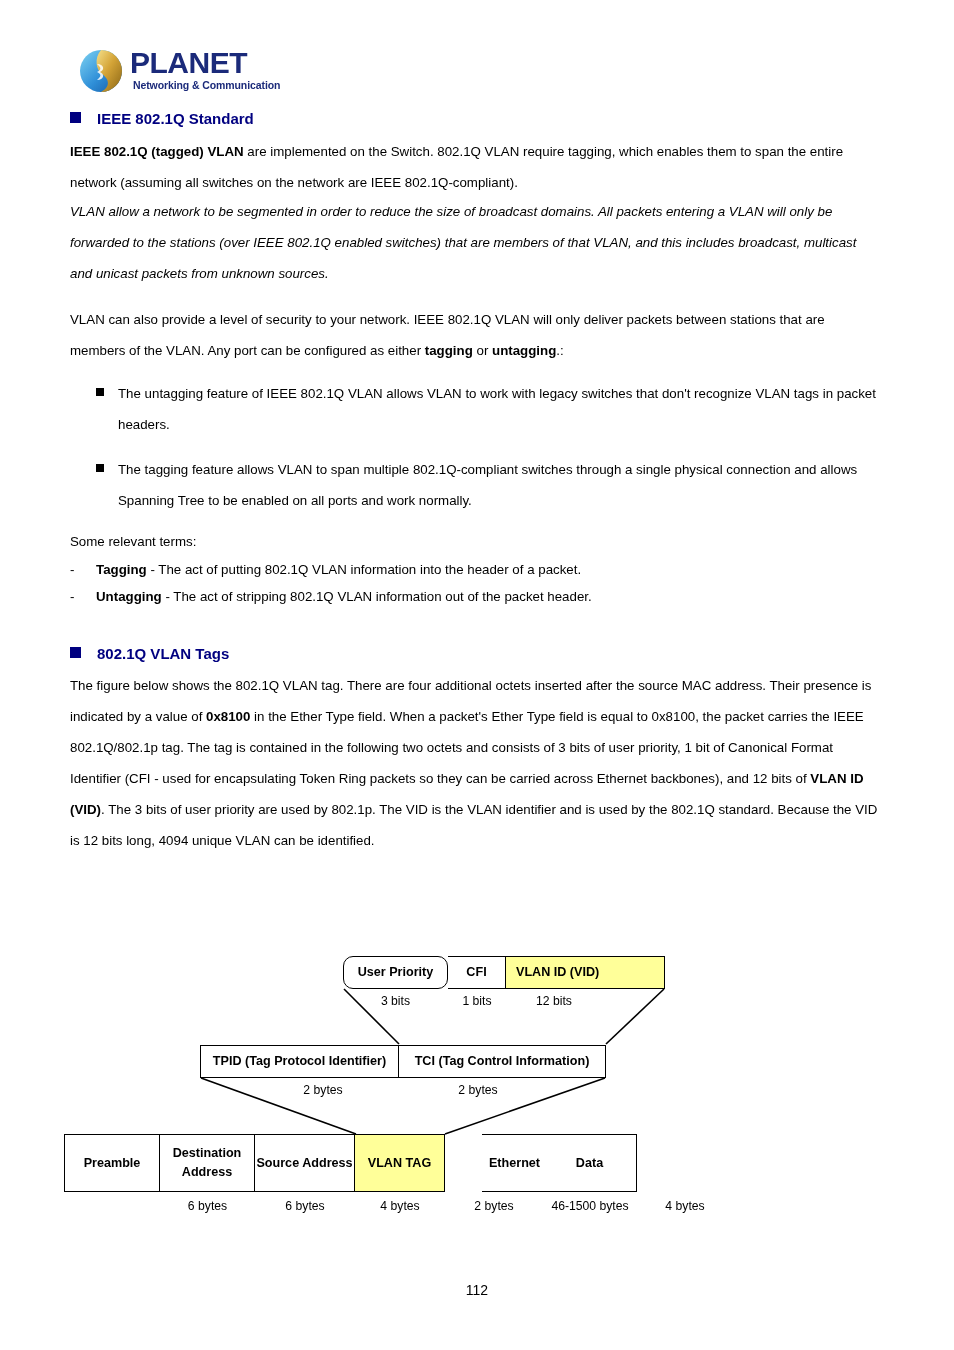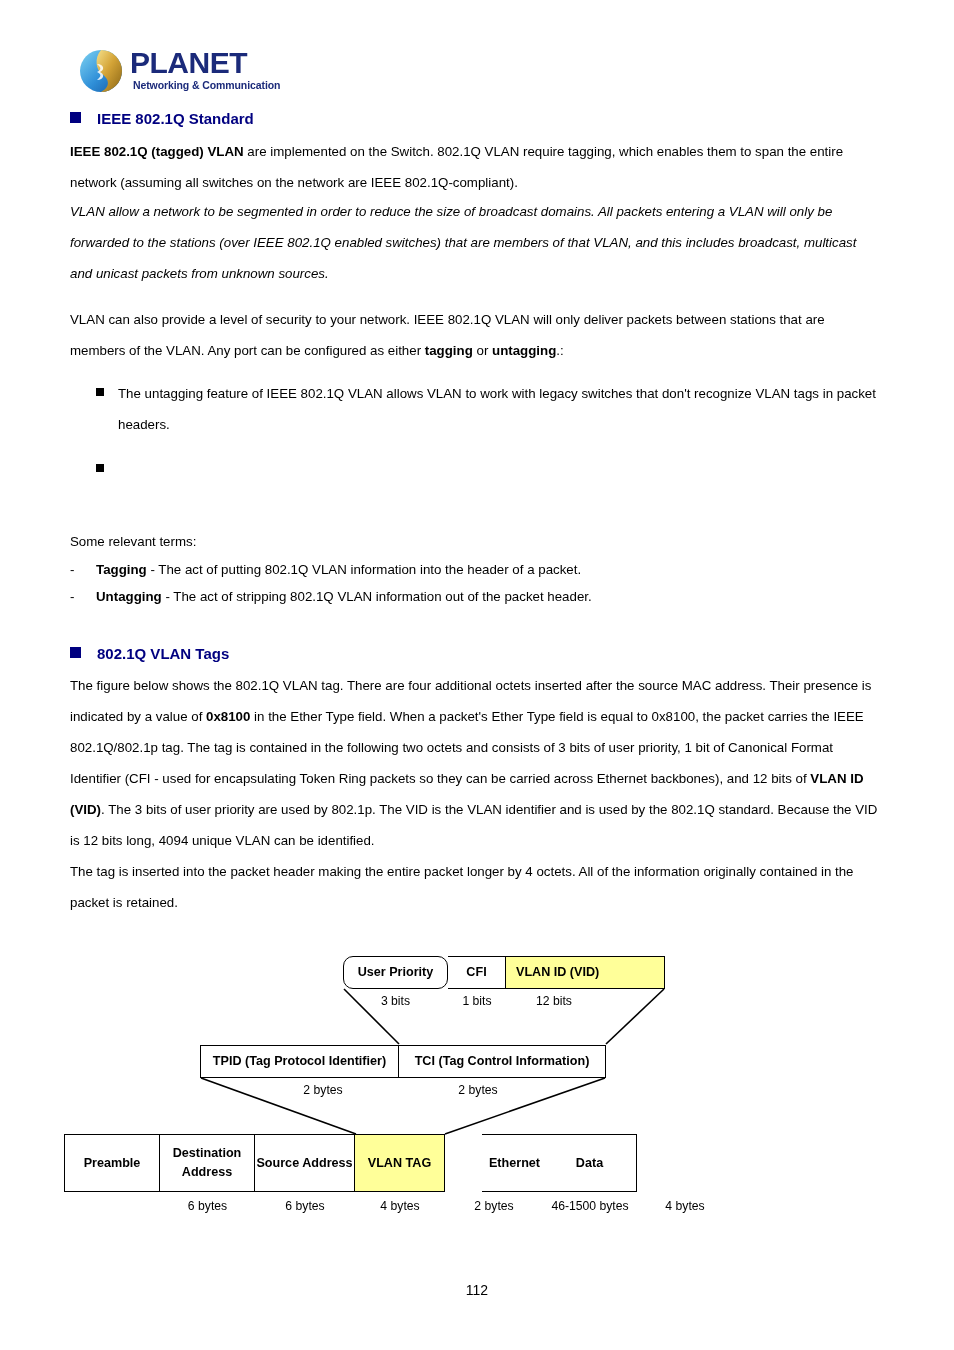--- a/index.html
+++ b/index.html
@@ -194,20 +194,21 @@
   <div class="para" style="left:70px; top:304px; width:812px;">
     <span>VLAN can also provide a level of security to your network. IEEE 802.1Q VLAN will only deliver packets between stations that are members of the VLAN. Any port can be configured as either </span><b>tagging</b><span> or </span><b>untagging</b><span>.:</span>
   </div>
 
   <div class="bullet-item" style="left:118px; top:378px; width:764px;">
     <span class="bsq"></span>
     <span>The untagging feature of IEEE 802.1Q VLAN allows VLAN to work with legacy switches that don't recognize VLAN tags in packet headers.</span>
   </div>
   <div class="bullet-item" style="left:118px; top:454px; width:764px;">
     <span class="bsq"></span>
+    <span>The tagging feature allows VLAN to span multiple 802.1Q-compliant switches through a single physical connection and allows Spanning Tree to be enabled on all ports and work normally.</span>
   </div>
 
   <div class="para" style="left:70px; top:526px; width:812px;">Some relevant terms:</div>
 
   <div class="dash-item" style="left:96px; top:557px;">
     <span class="dash">-</span>
     <b>Tagging</b><span> - The act of putting 802.1Q VLAN information into the header of a packet.</span>
   </div>
   <div class="dash-item" style="left:96px; top:584px;">
     <span class="dash">-</span>
@@ -215,21 +216,20 @@
   </div>
 
   <div class="heading" style="left:70px; top:645px;">
     <span class="sq"></span><span>802.1Q VLAN Tags</span>
   </div>
 
   <div class="para" style="left:70px; top:670px; width:812px;">
     <span>The figure below shows the 802.1Q VLAN tag. There are four additional octets inserted after the source MAC address. Their presence is indicated by a value of </span><b>0x8100</b><span> in the Ether Type field. When a packet's Ether Type field is equal to 0x8100, the packet carries the IEEE 802.1Q/802.1p tag. The tag is contained in the following two octets and consists of 3 bits of user priority, 1 bit of Canonical Format Identifier (CFI - used for encapsulating Token Ring packets so they can be carried across Ethernet backbones), and 12 bits of </span><b>VLAN ID (VID)</b><span>. The 3 bits of user priority are used by 802.1p. The VID is the VLAN identifier and is used by the 802.1Q standard. Because the VID is 12 bits long, 4094 unique VLAN can be identified.</span>
   </div>
 
-  <div class="para" style="left:70px; top:856px; width:818px;">The tag is inserted into the packet header making the entire packet longer by 4 octets. All of the information originally contained in the packet is retained.</div>
 
   <svg class="diagram" viewBox="0 0 954 1350">
 
     <line x1="344" y1="989" x2="399" y2="1044" stroke="#000" stroke-width="1.6"></line>
     <line x1="664" y1="989" x2="606" y2="1044" stroke="#000" stroke-width="1.6"></line>
 
     <line x1="201" y1="1078" x2="356" y2="1134" stroke="#000" stroke-width="1.6"></line>
     <line x1="605" y1="1078" x2="445" y2="1134" stroke="#000" stroke-width="1.6"></line>
   </svg>
 

